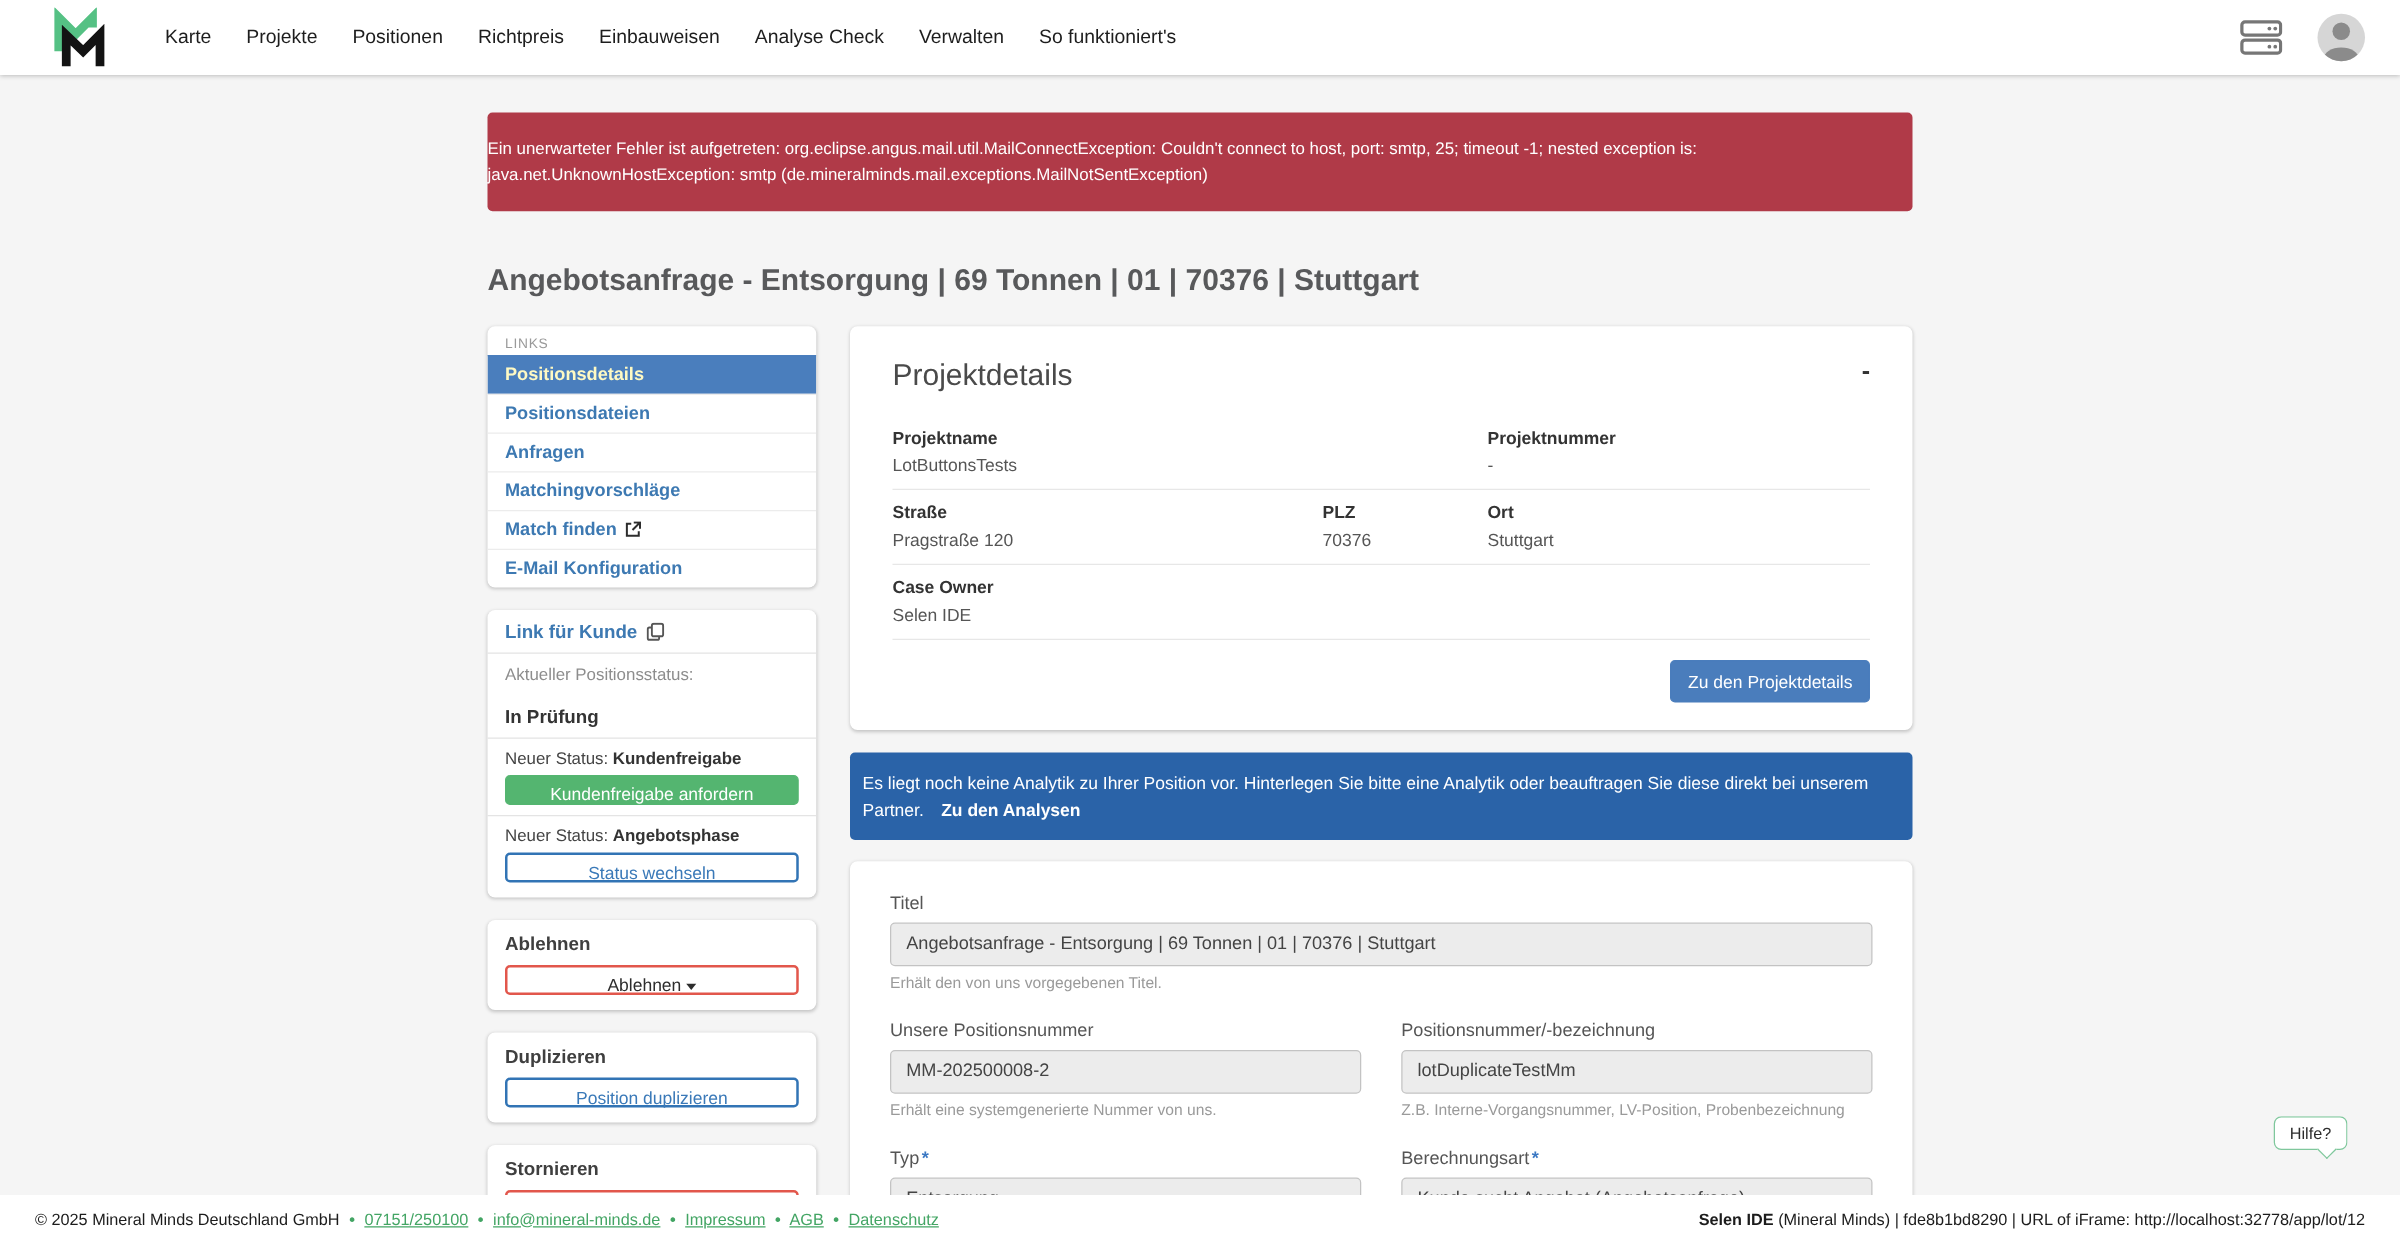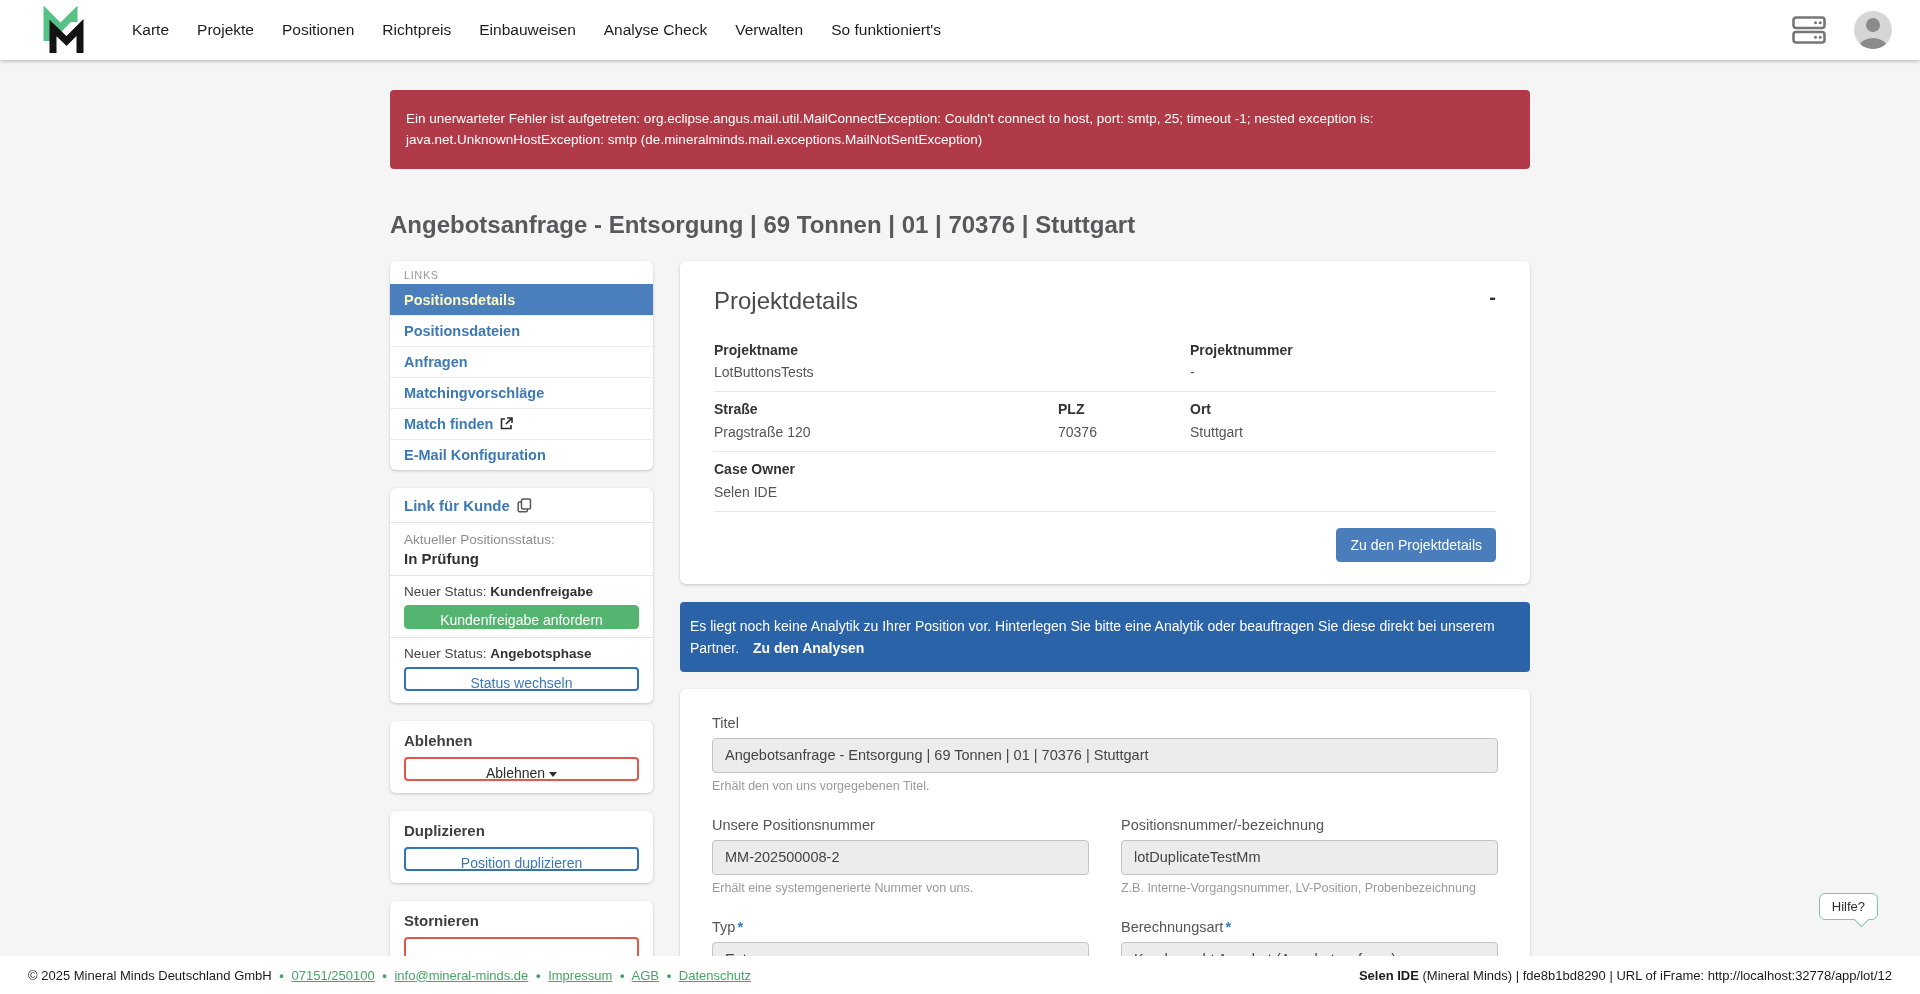--- a/index.html
+++ b/index.html
@@ -15,39 +15,39 @@
   .top-right { margin-left:auto; display:flex; align-items:center; gap:28px; }
   .avatar { width:38px; height:38px; border-radius:50%; background:#d6d6d6; position:relative; overflow:hidden; }
   .avatar .head { position:absolute; top:7px; left:50%; transform:translateX(-50%);
     width:14px; height:14px; border-radius:50%; background:#8b8b8b; }
   .avatar .bodyp { position:absolute; bottom:-7px; left:50%; transform:translateX(-50%);
     width:28px; height:18px; border-radius:50% 50% 0 0; background:#8b8b8b; }
 
   
   .container { width:1140px; margin:0 auto; }
   .error-banner { margin-top:30px; background:#b03a48; color:#fff; border-radius:4px;
-    padding:18px 16px; font-size:13.5px; line-height:1.58; }
+    padding:18px 0; font-size:13.5px; line-height:1.58; }
   .page-title { margin-top:42px; font-size:24px; font-weight:700; color:#58595b; }
   .content { display:flex; gap:27px; margin-top:22px; align-items:flex-start; }
 
   
   .card { background:#fff; border-radius:6px; box-shadow:0 1px 3px rgba(0,0,0,.2); margin-bottom:18px; }
 
   
   .sidebar { width:263px; flex:0 0 263px; }
   .links-head { padding:8px 14px 3px; font-size:11px; color:#9a9a9a; letter-spacing:.6px; }
   .side-link { padding:7px 14px; font-size:14.5px; font-weight:600; color:#3d79b2;
     border-top:1px solid #ececec; cursor:pointer; display:flex; align-items:center; gap:7px; }
   .side-link.active { background:#4a7ebd; color:#fef9c3; border-top-color:#4a7ebd; }
   .links-card { overflow:hidden; }
   .pad-card { padding:9px 14px 12px; }
   .cust-link { color:#3d79b2; font-size:15px; font-weight:600; display:flex; align-items:center; gap:7px; cursor:pointer; }
   .divider { border:none; border-top:1px solid #e4e4e4; margin:8px -14px; }
   .muted-lab { font-size:13.5px; color:#8d8d8d; line-height:1.3; }
-  .status-val { font-size:15px; font-weight:700; color:#333; margin-top:2px; }
+  .status-val { font-size:15px; font-weight:700; color:#333; margin-top:17px; }
   .new-status { font-size:13.5px; color:#444; }
   .new-status b { color:#333; }
   .btn { display:block; width:100%; height:24px; border-radius:4px; font-size:14px;
     font-family:inherit; cursor:pointer; text-align:center; line-height:28px; }
   .btn-green { background:#54b570; border:1px solid #54b570; color:#fff; margin-top:6px; }
   .btn-blue-outline { background:#fff; border:2px solid #3274b5; color:#3a79b8; margin-top:6px; }
   .btn-red-outline { background:#fff; border:2px solid #e2574c; color:#2d2d2d; margin-top:8px; }
   .caret { display:inline-block; width:0; height:0; border-left:4px solid transparent;
     border-right:4px solid transparent; border-top:5px solid #2d2d2d; margin-left:4px; vertical-align:middle; }
   .mini-title { font-size:15px; font-weight:700; color:#3f3f3f; }

